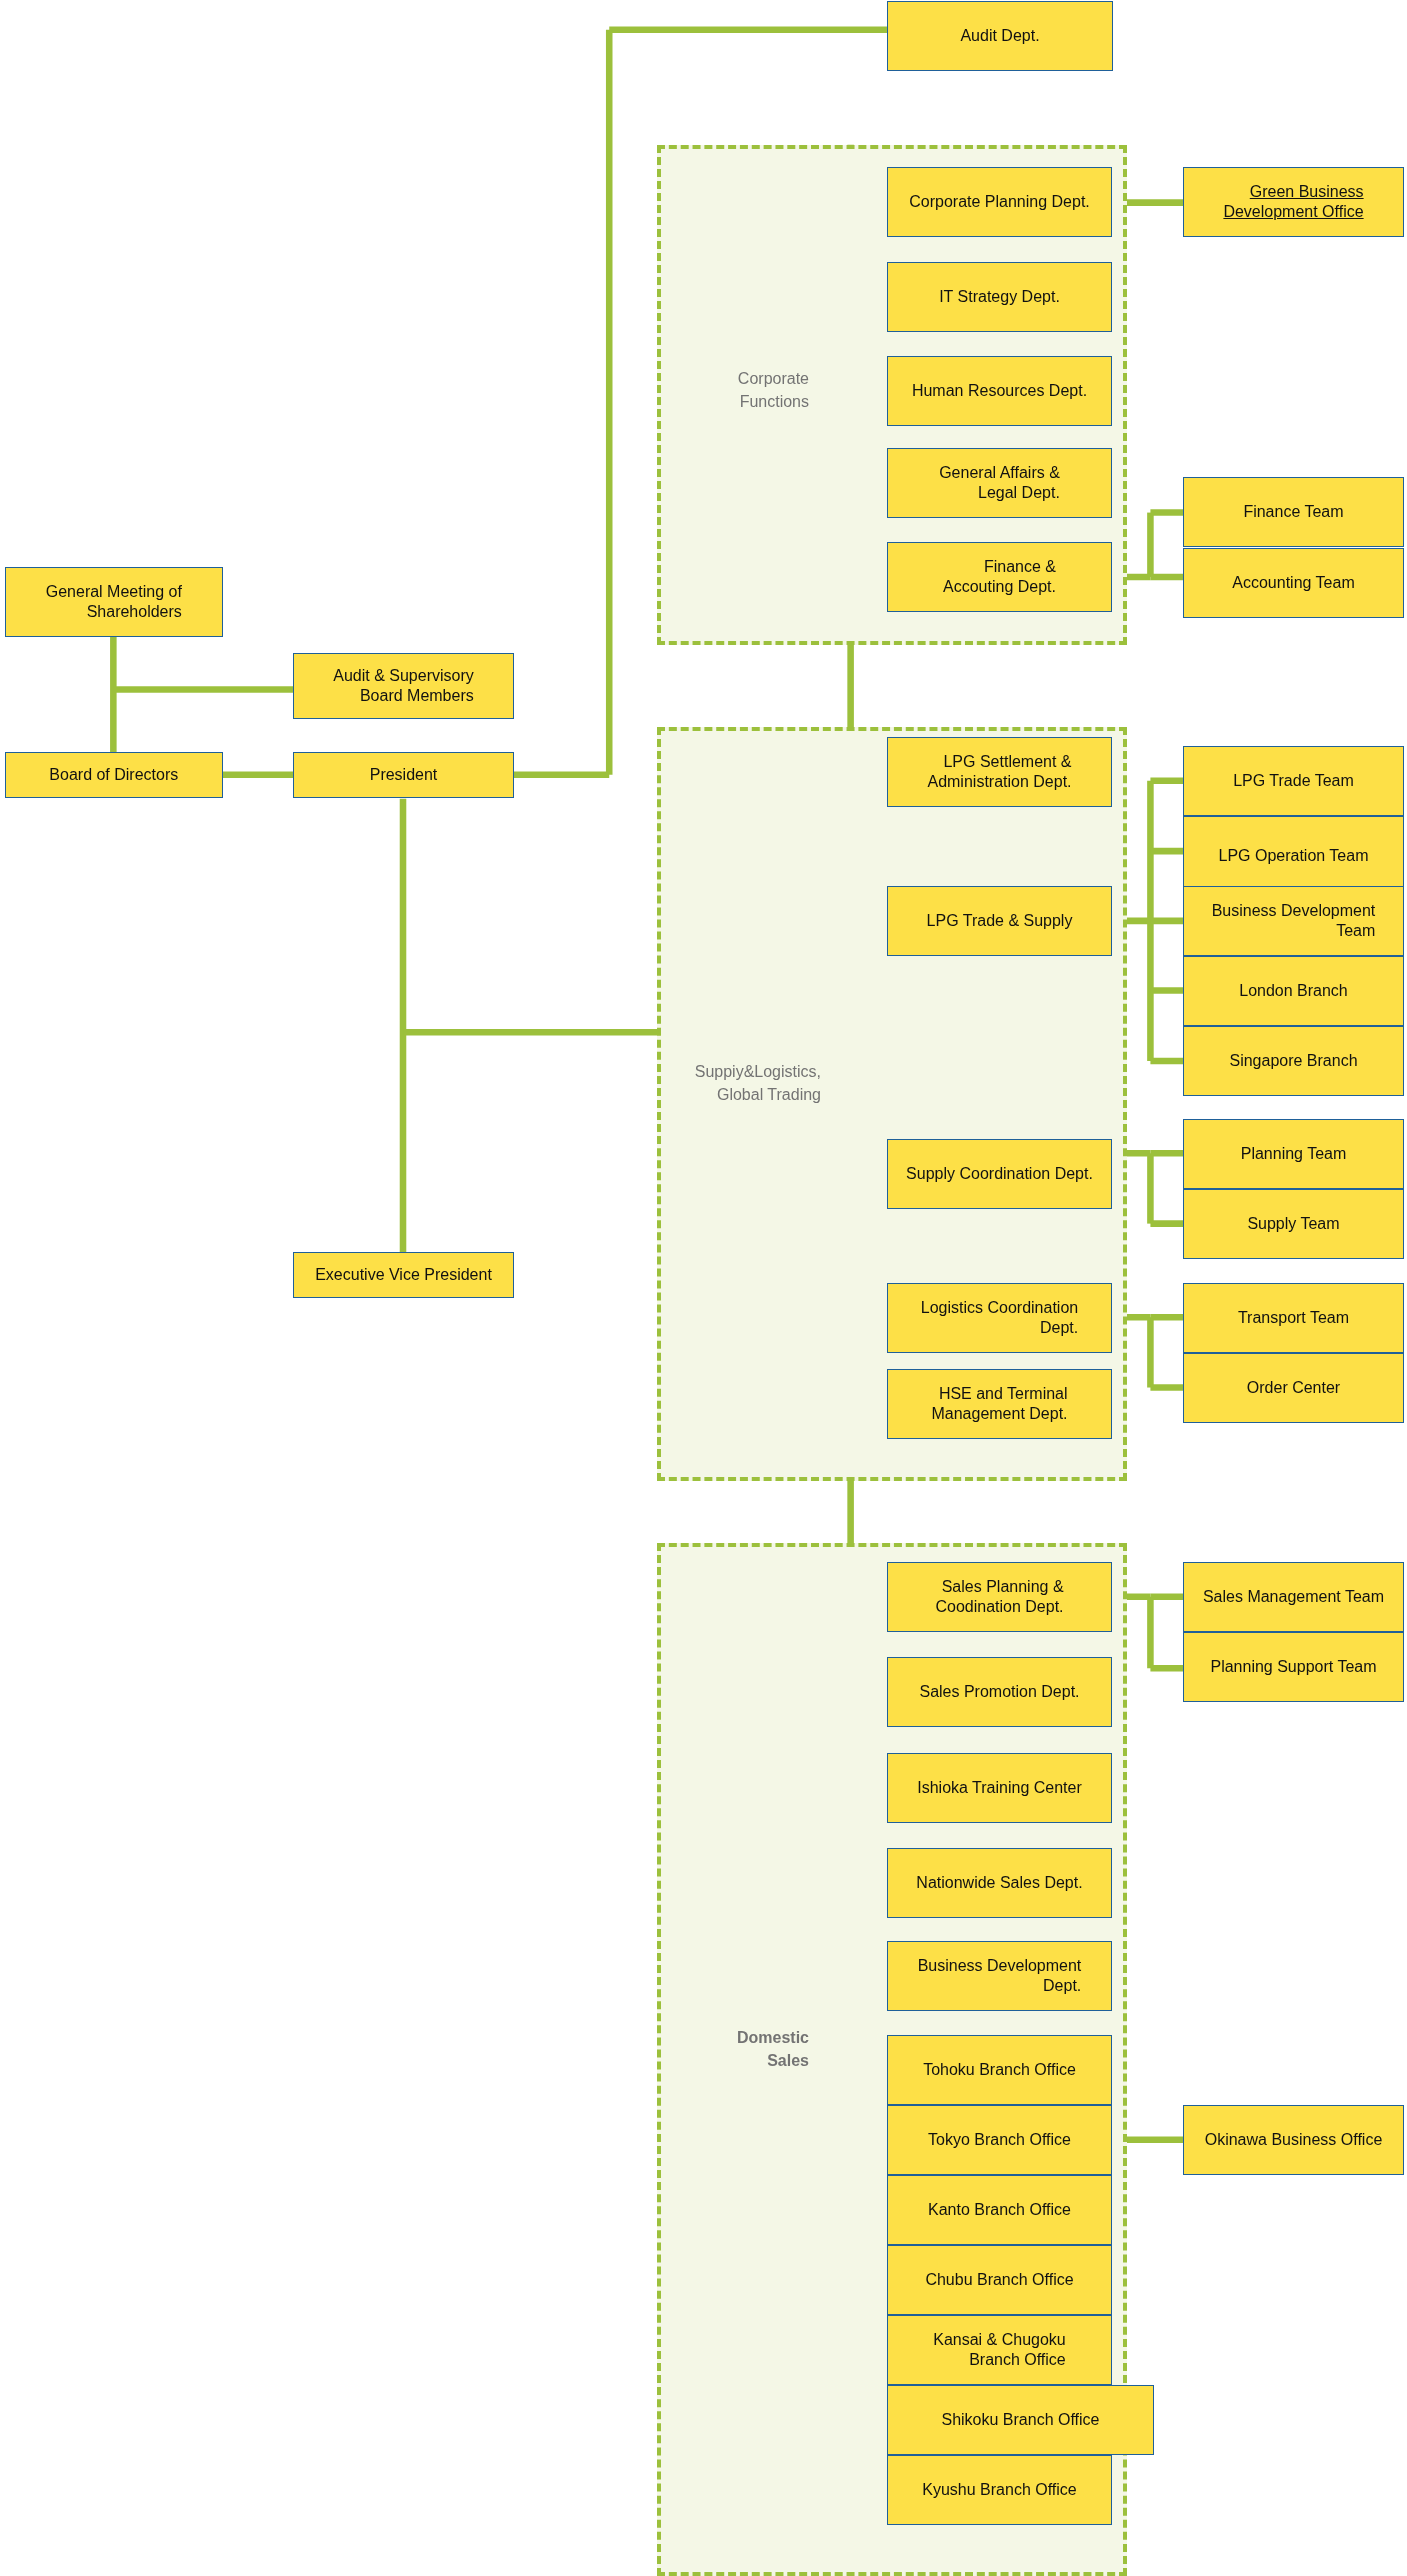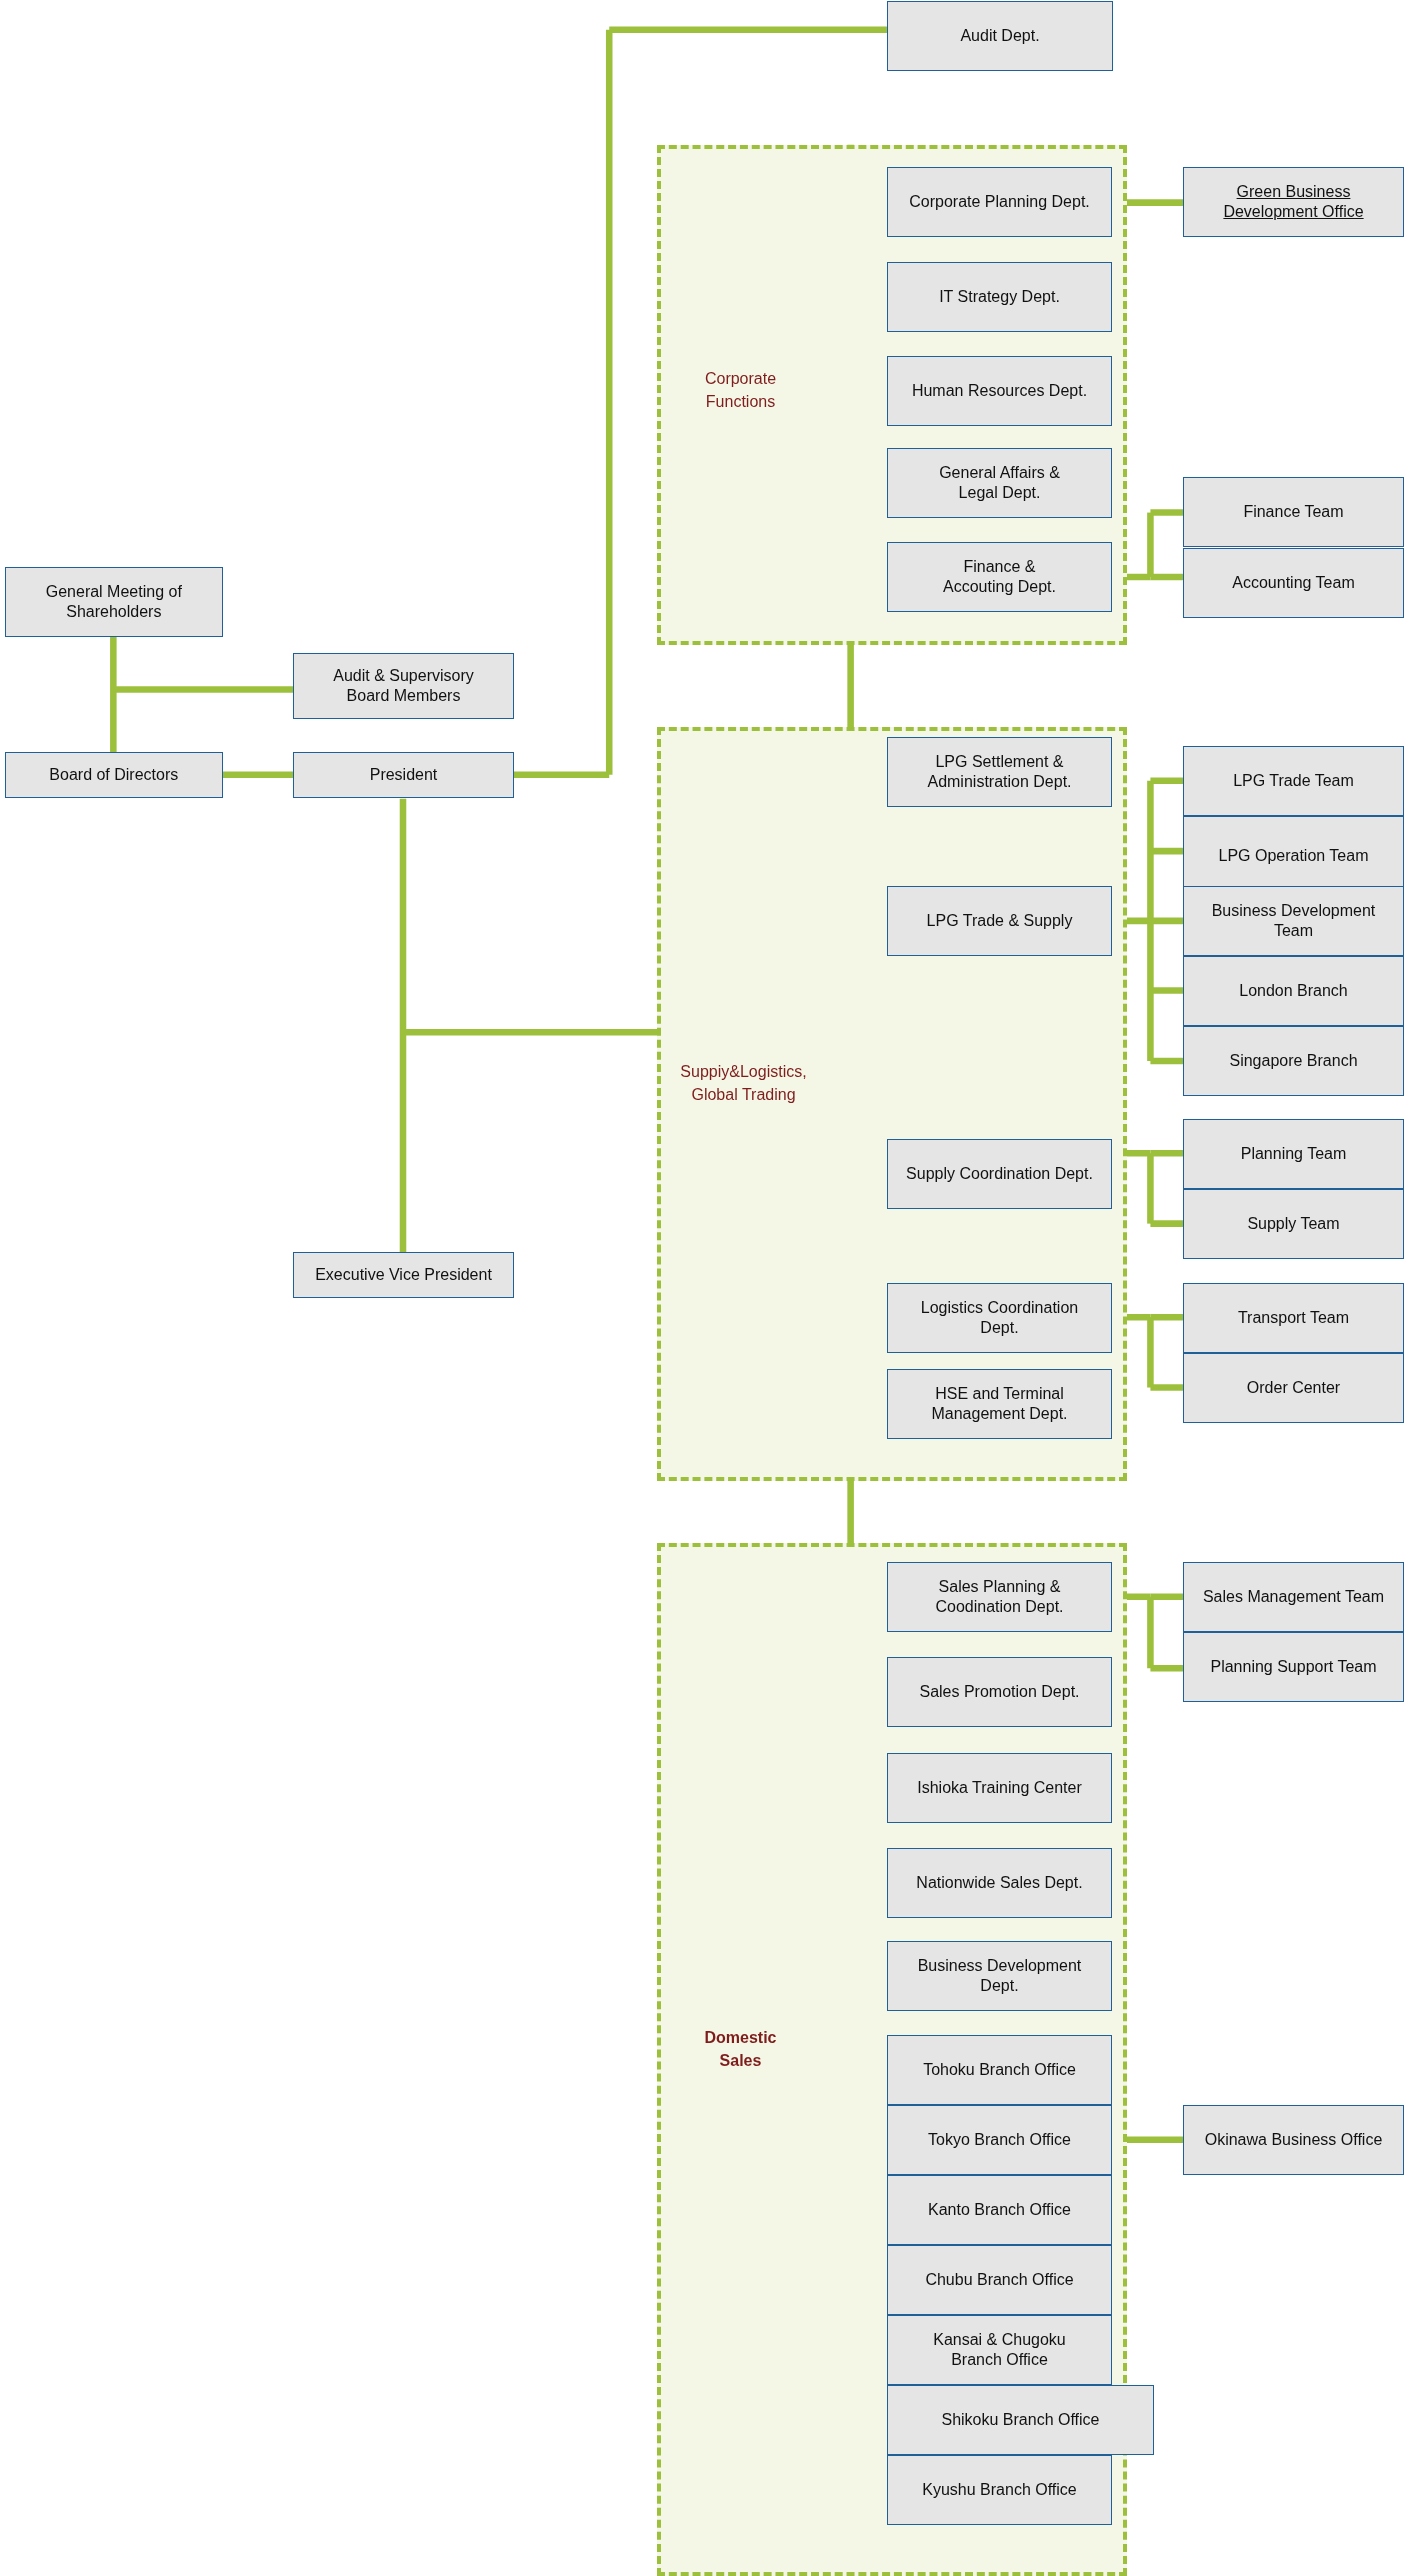--- a/index.html
+++ b/index.html
@@ -15,35 +15,35 @@
   .zone{
     position:absolute;
     background:#f4f7e6;
     border:4.2px dashed #9cc03c;
     box-sizing:border-box;
     z-index:1;
   }
   .zlabel{
     position:absolute;
     z-index:4;
-    color:#7f1d1d;
+    color:#737373;
     font-size:16px;
     line-height:1.45;
-    text-align:center;
+    text-align:right;
     white-space:pre-line;
   }
   .node{
     position:absolute;
     box-sizing:border-box;
     border:1.8px solid #1f6099;
-    background:#e5e5e5;
+    background:#fde047;
     display:flex;
     align-items:center;
     justify-content:center;
-    text-align:center;
+    text-align:right;
     z-index:3;
     color:#111111;
     font-size:16px;
     line-height:1.28;
     padding:1.2px 4.8px;
     white-space:pre-line;
   }
 </style>
 </head>
 <body>

